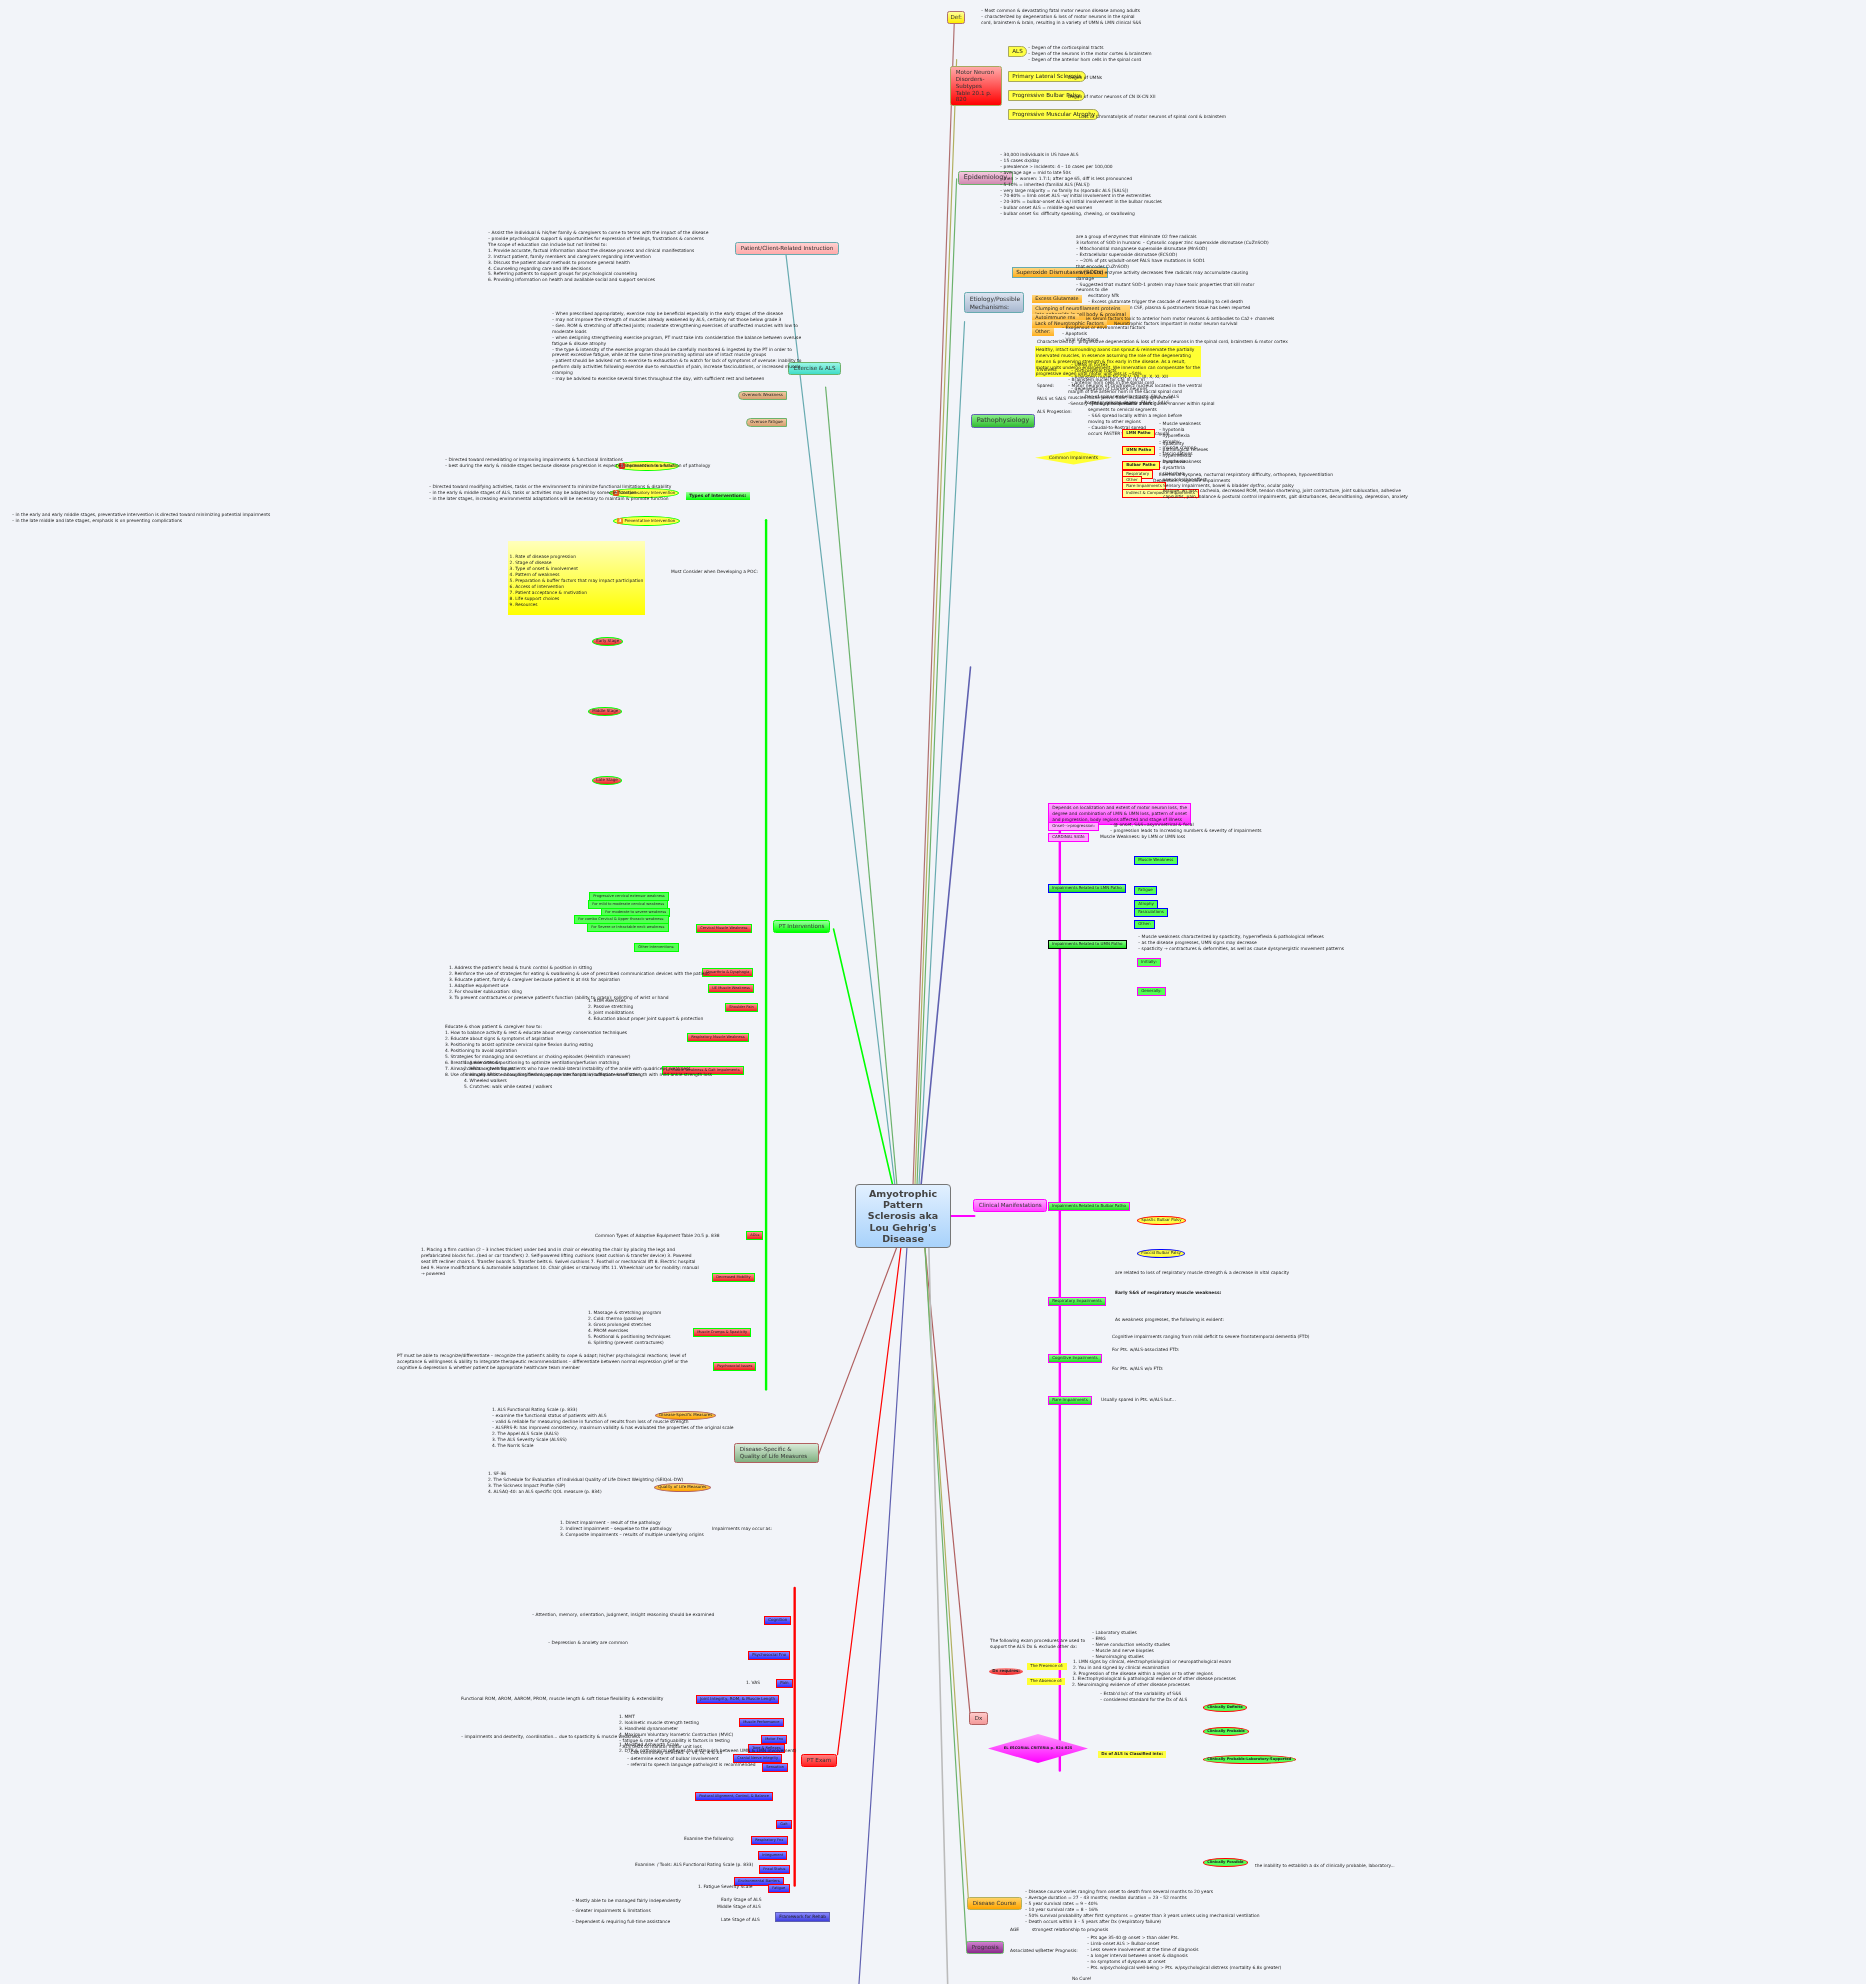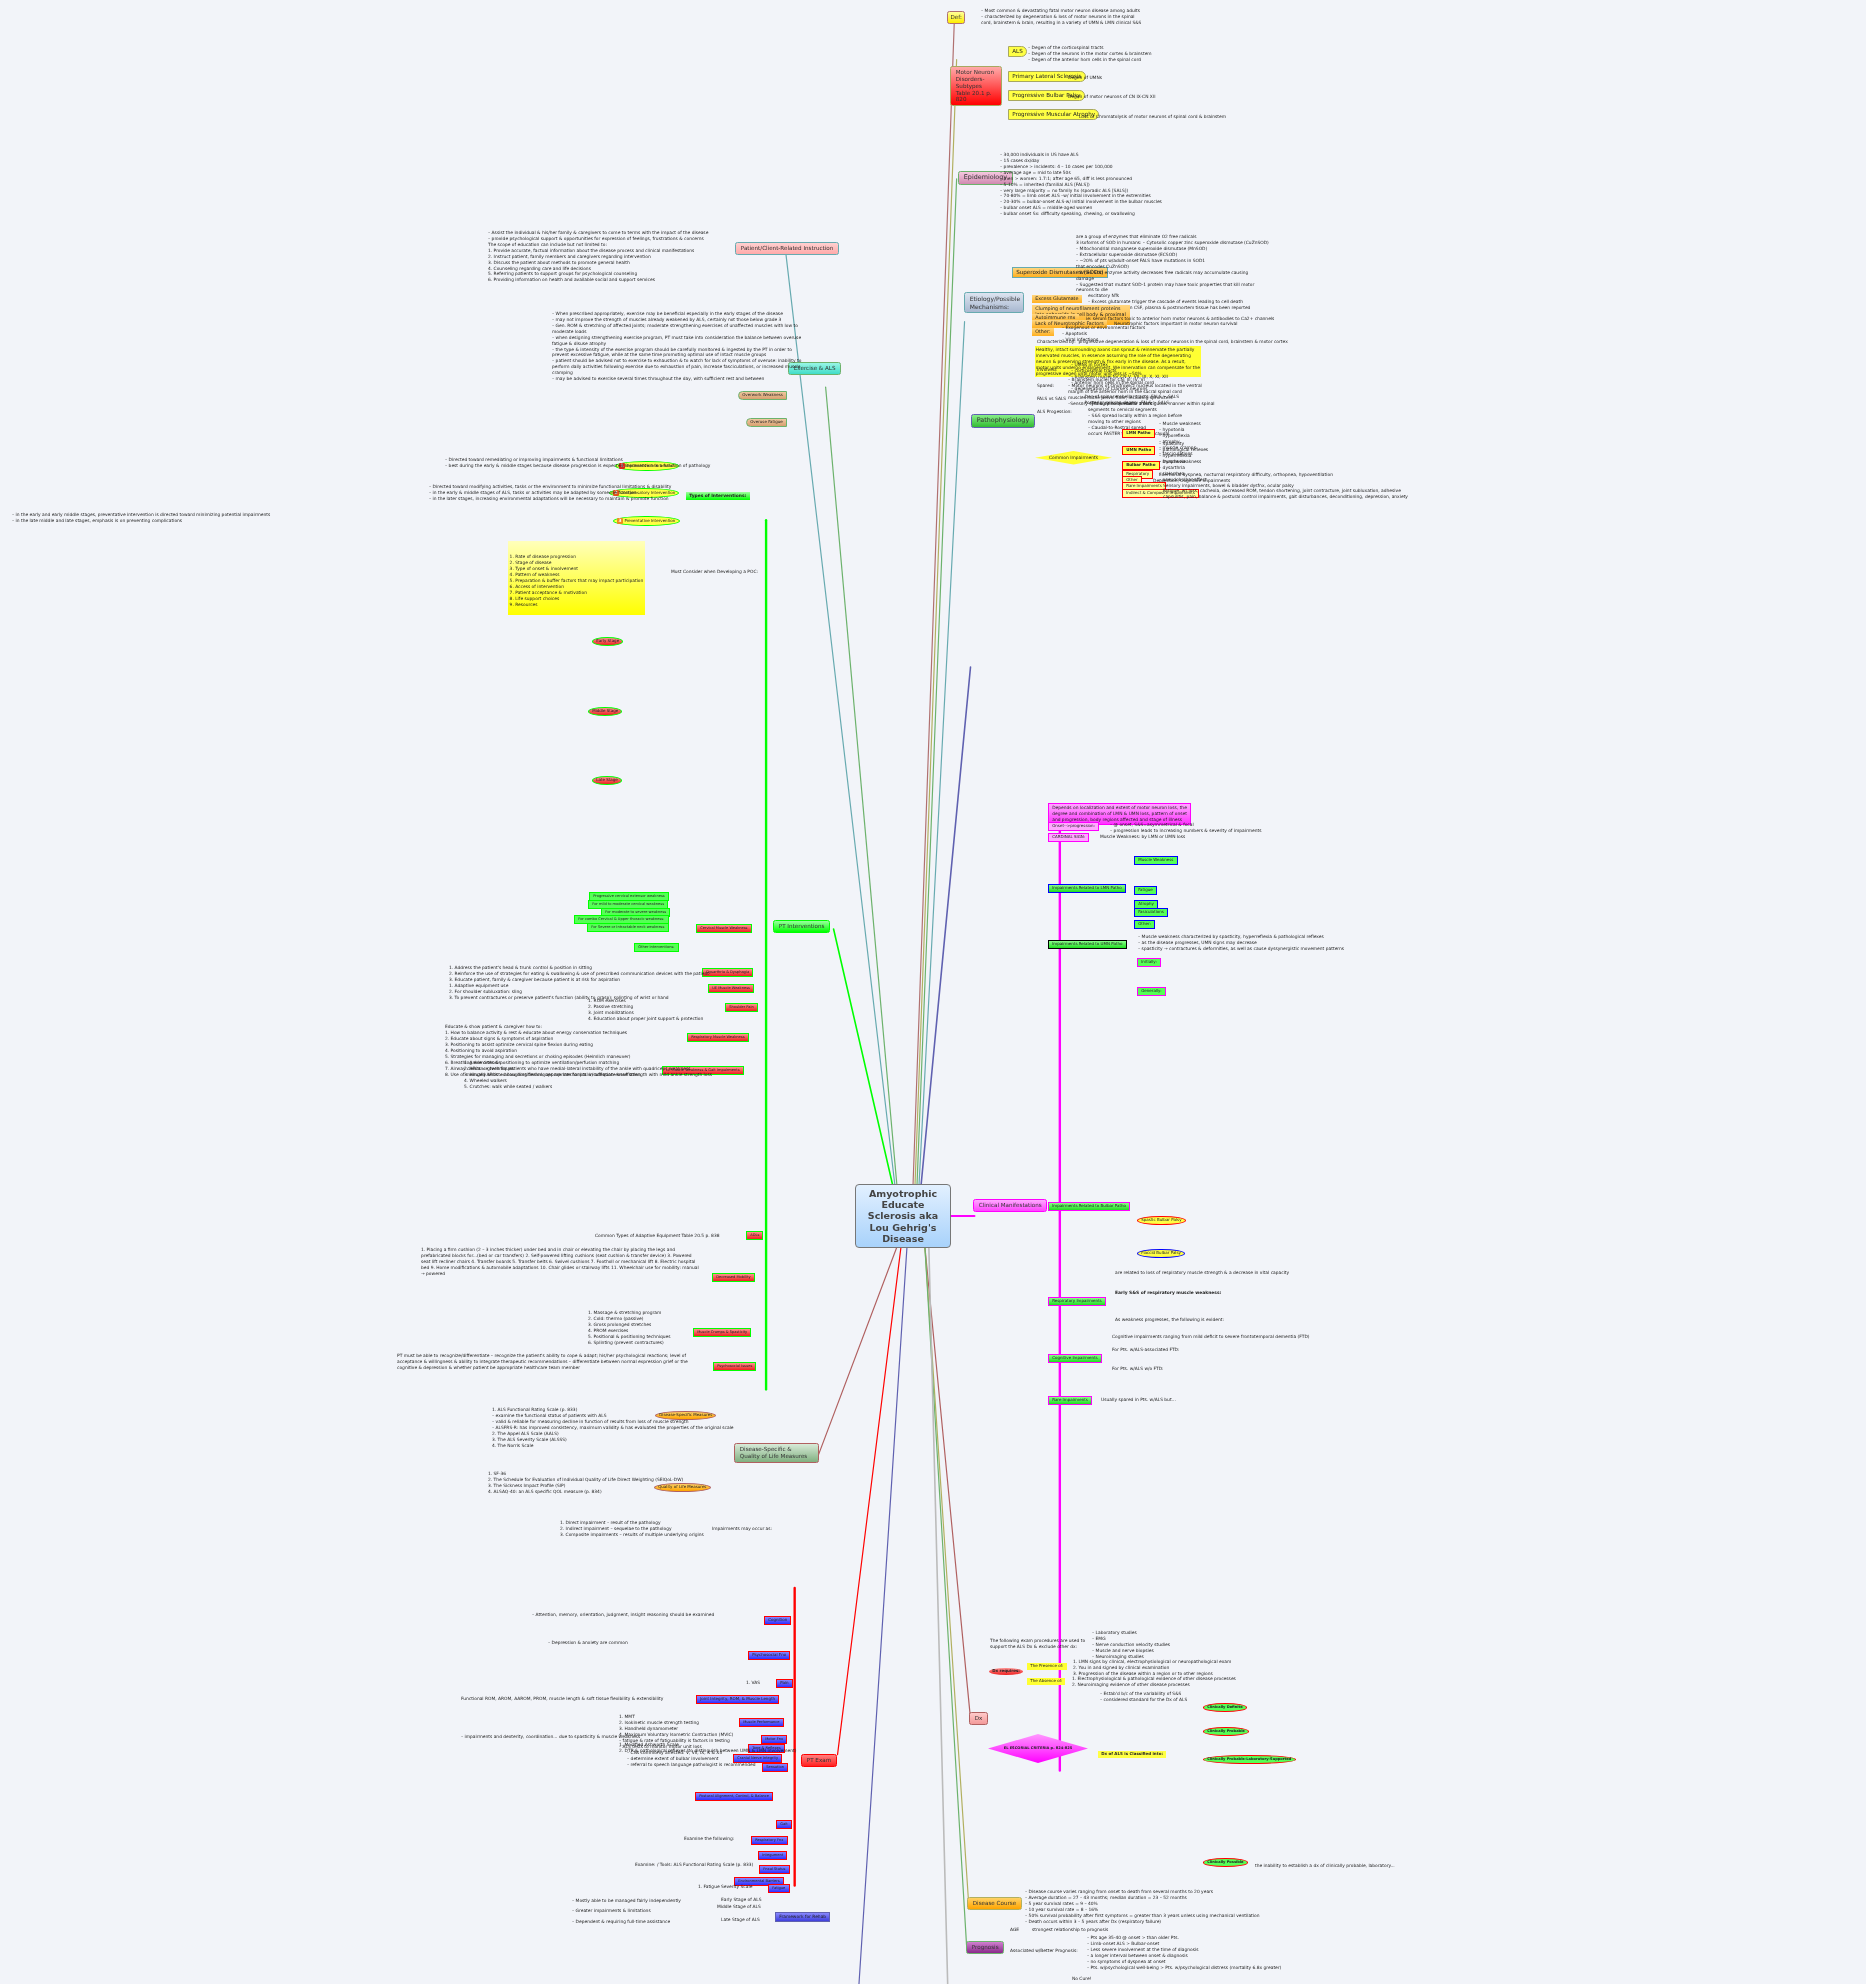--- a/index.html
+++ b/index.html
@@ -40,21 +40,21 @@
 
     <path d="M2670 2040 L2670 4460" stroke="#ff00ff" stroke-width="6"></path>
 
     <path d="M2002 4000 L2002 4750" stroke="#ff0000" stroke-width="6"></path>
 
     <path d="M2657 5540 L2657 6970" stroke="#000" stroke-width="6"></path>
     <path d="M2515 5090 L2515 5880" stroke="#bbbbbb" stroke-width="4"></path>
   </g>
 </svg>
 
-<div class="node central">Amyotrophic Educate Sclerosis aka Lou Gehrig's Disease</div>
+<div class="node central">Amyotrophic Pattern Sclerosis aka Lou Gehrig's Disease</div>
 
 <div class="node main" style="left:947px;top:10.7px;background:linear-gradient(#ffff99,#ffee00);border:0.8px solid #b07070;font-size:5.6px;padding:2.4px;">Def:</div>
 <div class="node txt" style="left:981px;top:8px;"><div>– Most common &amp; devastating fatal motor neuron disease among adults</div><div>– characterized by degeneration &amp; loss of motor neurons in the spinal</div><div>cord, brainstem &amp; brain, resulting in a variety of UMN &amp; LMN clinical S&amp;S</div></div>
 
 <div class="node main" style="left:950px;top:66px;width:52px;white-space:normal;background:linear-gradient(#ffaaaa,#ff0000);border:1.2px solid #a8a860;font-size:5.6px;">Motor Neuron Disorders-Subtypes Table 20.1 p. 820</div>
 <div class="node sub" style="left:1008px;top:46px;background:#ffff44;border:1.2px solid #a8a860;border-radius:0 12px 12px 0;">ALS</div>
 <div class="node txt" style="left:1028px;top:45px;">– Degen of the corticospinal tracts
 – Degen of the neurons in the motor cortex &amp; brainstem
 – Degen of the anterior horn cells in the spinal cord</div>
 <div class="node sub" style="left:1008px;top:71px;background:#ffff44;border:1.2px solid #a8a860;border-radius:0 16px 16px 0;">Primary Lateral Sclerosis</div>

